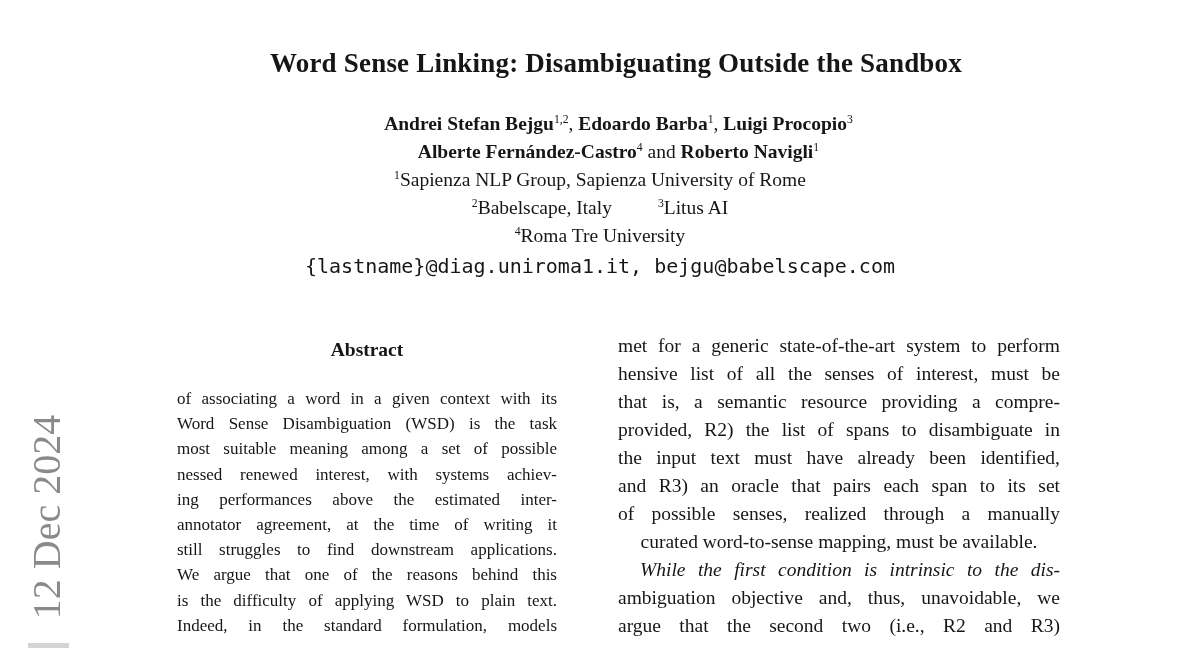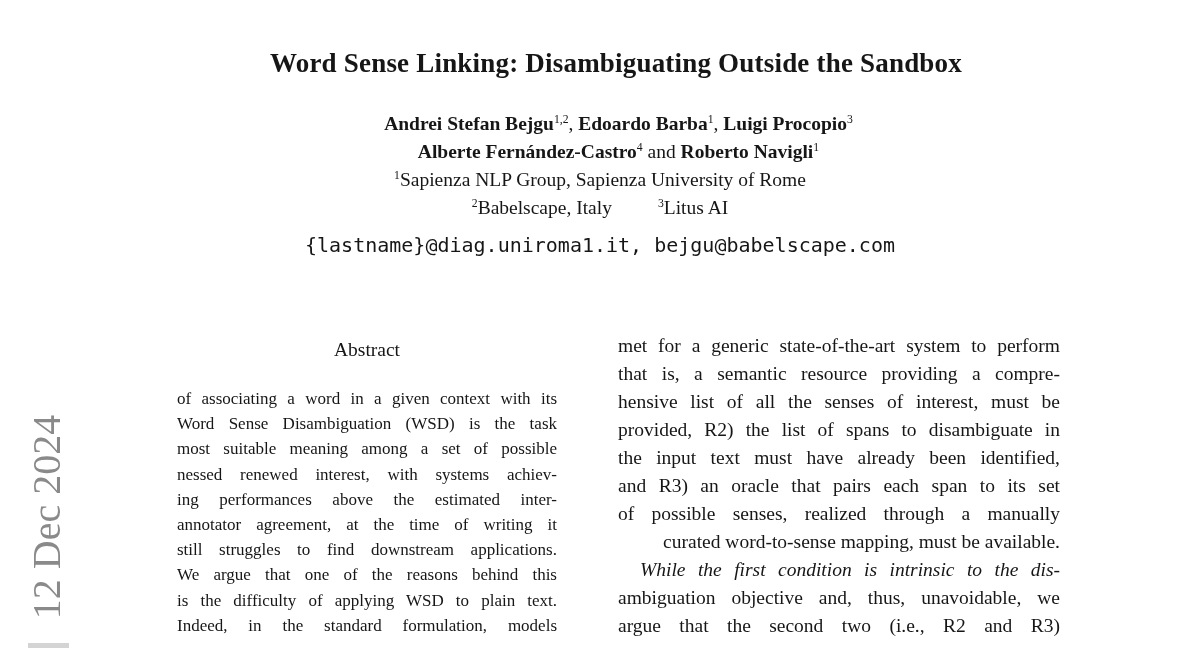--- a/index.html
+++ b/index.html
@@ -37,49 +37,49 @@
   sup {
     font-size: 60%;
     font-weight: normal;
     vertical-align: super;
     line-height: 0;
   }
   .affil-gap { display: inline-block; width: 46px; }
   .email-line {
     font-family: "DejaVu Sans Mono", monospace;
     font-size: 20px;
-    margin-top: 9px;
+    margin-top: 2px;
   }
   .abstract-col {
     position: absolute;
     left: 177px;
     top: 338px;
     width: 380px;
   }
   .abstract-heading {
     text-align: center;
     font-size: 19.5px;
     line-height: 24px;
-    font-weight: normal;
+    font-weight: bold;
     margin-bottom: 24px;
   }
   .abstract-body {
     font-size: 17px;
     line-height: 25.2px;
   }
   .right-col {
     position: absolute;
     left: 618px;
     top: 332px;
     width: 442px;
     font-size: 19.5px;
     line-height: 28px;
   }
   .jline { text-align: justify; text-align-last: justify; }
-  .lline { text-align: right; }
+  .lline { text-align: center; }
   .indent { padding-left: 22px; font-style: italic; }
   .arxiv-stamp {
     position: absolute;
     width: 300px;
     height: 50px;
     left: -103px;
     top: 492px;
     transform: rotate(-90deg);
     transform-origin: center center;
     text-align: center;
@@ -119,20 +119,23 @@
     </div>
 
     <div>
       <sup>1</sup><span>Sapienza NLP Group, Sapienza University of Rome</span>
     </div>
 
     <div>
       <sup>2</sup><span>Babelscape, Italy</span><span class="affil-gap"></span><sup>3</sup><span>Litus AI</span>
     </div>
 
+    <div>
+      <sup>4</sup><span>Roma Tre University</span>
+    </div>
 
     <div class="email-line">{lastname}@diag.uniroma1.it, bejgu@babelscape.com</div>
 
   </div>
 
   <div class="abstract-col">
     <div class="abstract-heading">Abstract</div>
     <div class="abstract-body">
       <div class="jline">of associating a word in a given context with its</div>
       <div class="jline">Word Sense Disambiguation (WSD) is the task</div>
@@ -142,22 +145,22 @@
       <div class="jline">annotator agreement, at the time of writing it</div>
       <div class="jline">still struggles to find downstream applications.</div>
       <div class="jline">We argue that one of the reasons behind this</div>
       <div class="jline">is the difficulty of applying WSD to plain text.</div>
       <div class="jline">Indeed, in the standard formulation, models</div>
     </div>
   </div>
 
   <div class="right-col">
     <div class="jline">met for a generic state-of-the-art system to perform</div>
+    <div class="jline">hensive list of all the senses of interest, must be</div>
     <div class="jline">that is, a semantic resource providing a compre-</div>
-    <div class="jline">hensive list of all the senses of interest, must be</div>
     <div class="jline">provided, R2) the list of spans to disambiguate in</div>
     <div class="jline">the input text must have already been identified,</div>
     <div class="jline">and R3) an oracle that pairs each span to its set</div>
     <div class="jline">of possible senses, realized through a manually</div>
     <div class="lline">curated word-to-sense mapping, must be available.</div>
     <div class="jline indent">While the first condition is intrinsic to the dis-</div>
     <div class="jline">ambiguation objective and, thus, unavoidable, we</div>
     <div class="jline">argue that the second two (i.e., R2 and R3)</div>
   </div>
 

